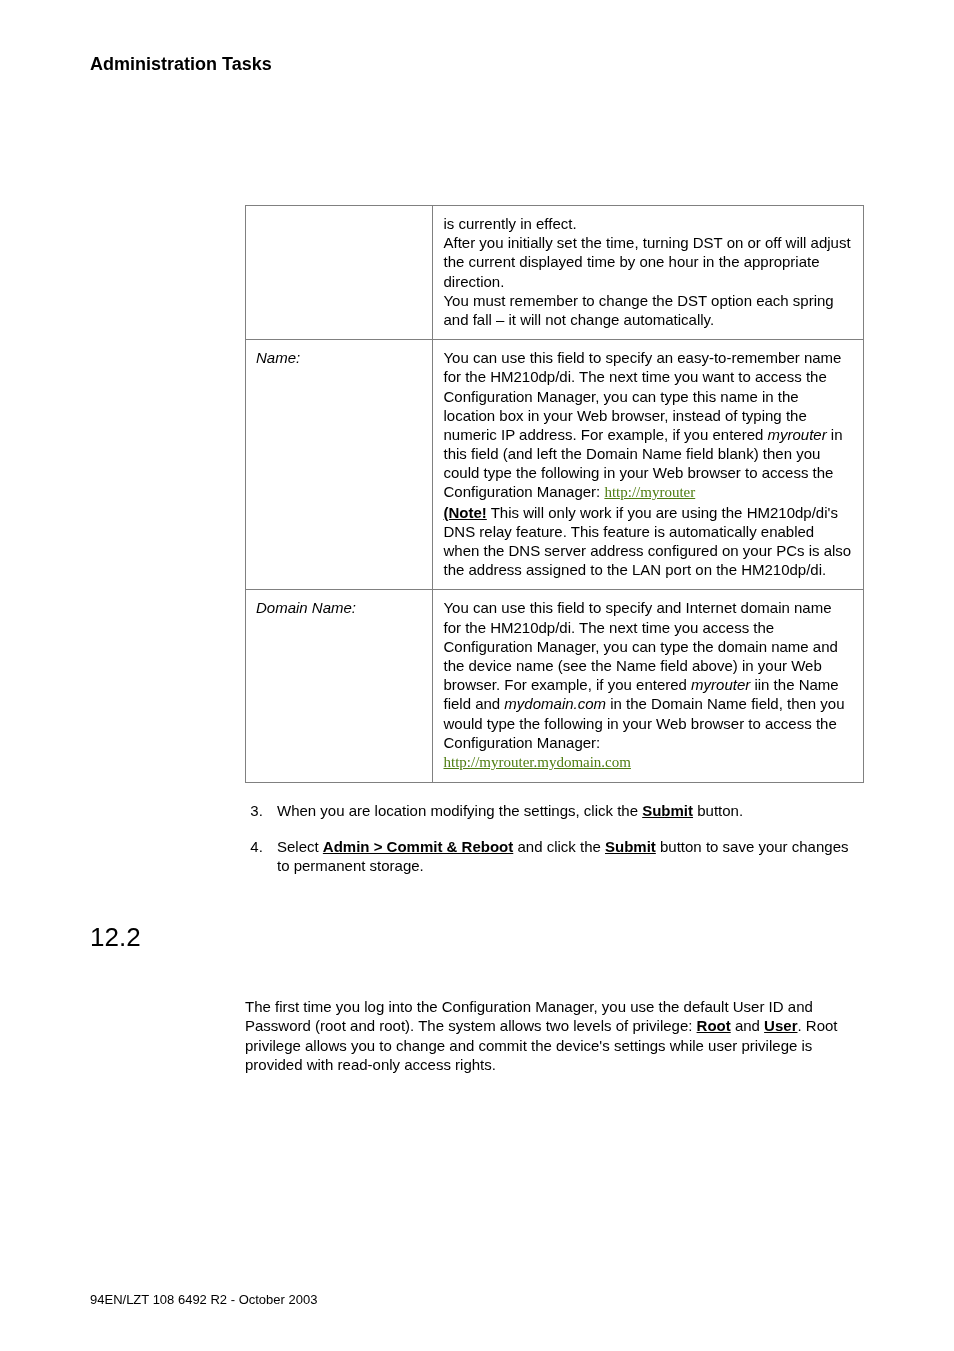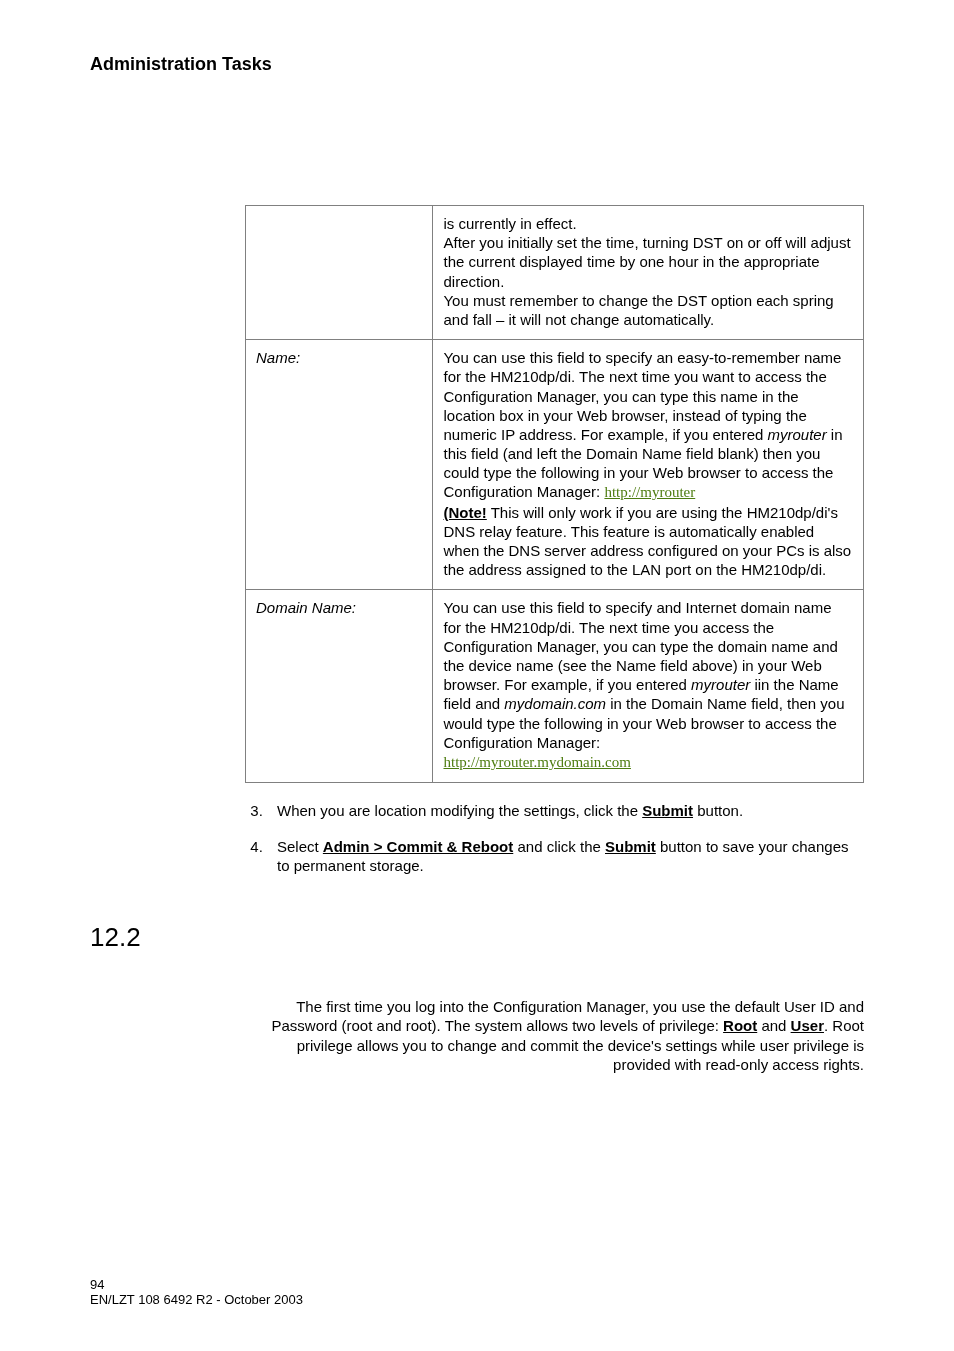--- a/index.html
+++ b/index.html
@@ -71,31 +71,28 @@
     font-size: 26px;
     width: 155px;
     flex-shrink: 0;
   }
   .section-title {
     font-size: 26px;
   }
   .section-body {
     font-size: 15px;
     line-height: 1.3;
-    text-align: right;
   }
   .footer {
     position: absolute;
     bottom: 44px;
     left: 90px;
     right: 90px;
     display: flex;
-    justify-content: space-between;
     font-size: 13px;
-    flex-direction: column;
   }
 </style>
 </head>
 <body>
 
 <div class="page">
   <div class="header-title">Administration Tasks</div>
 
   <div class="content">
     <table class="docs-table">

